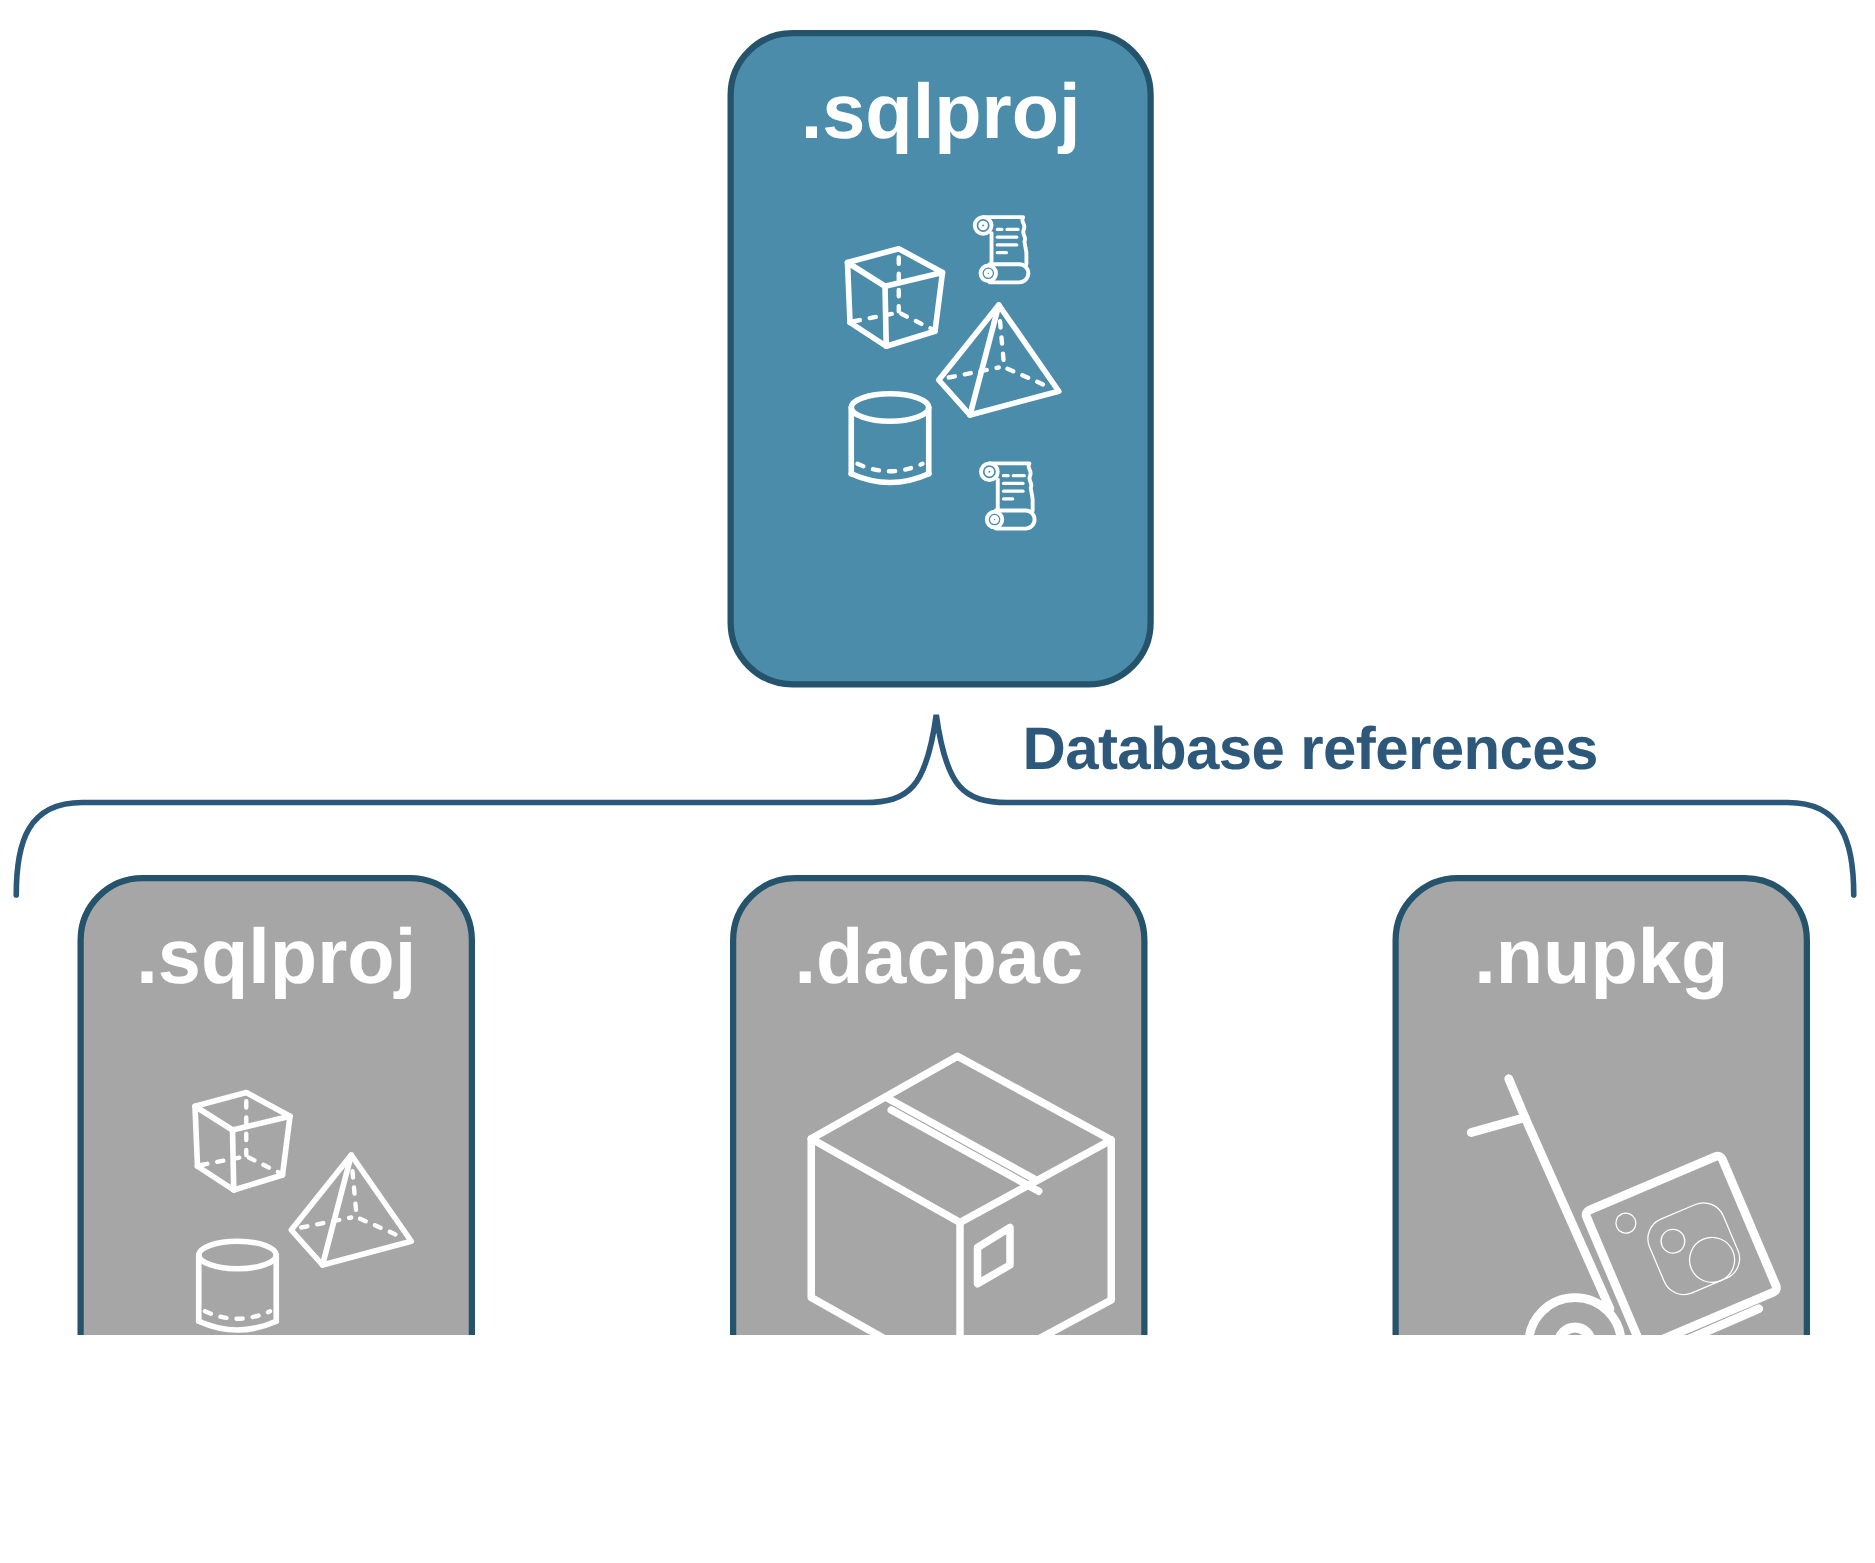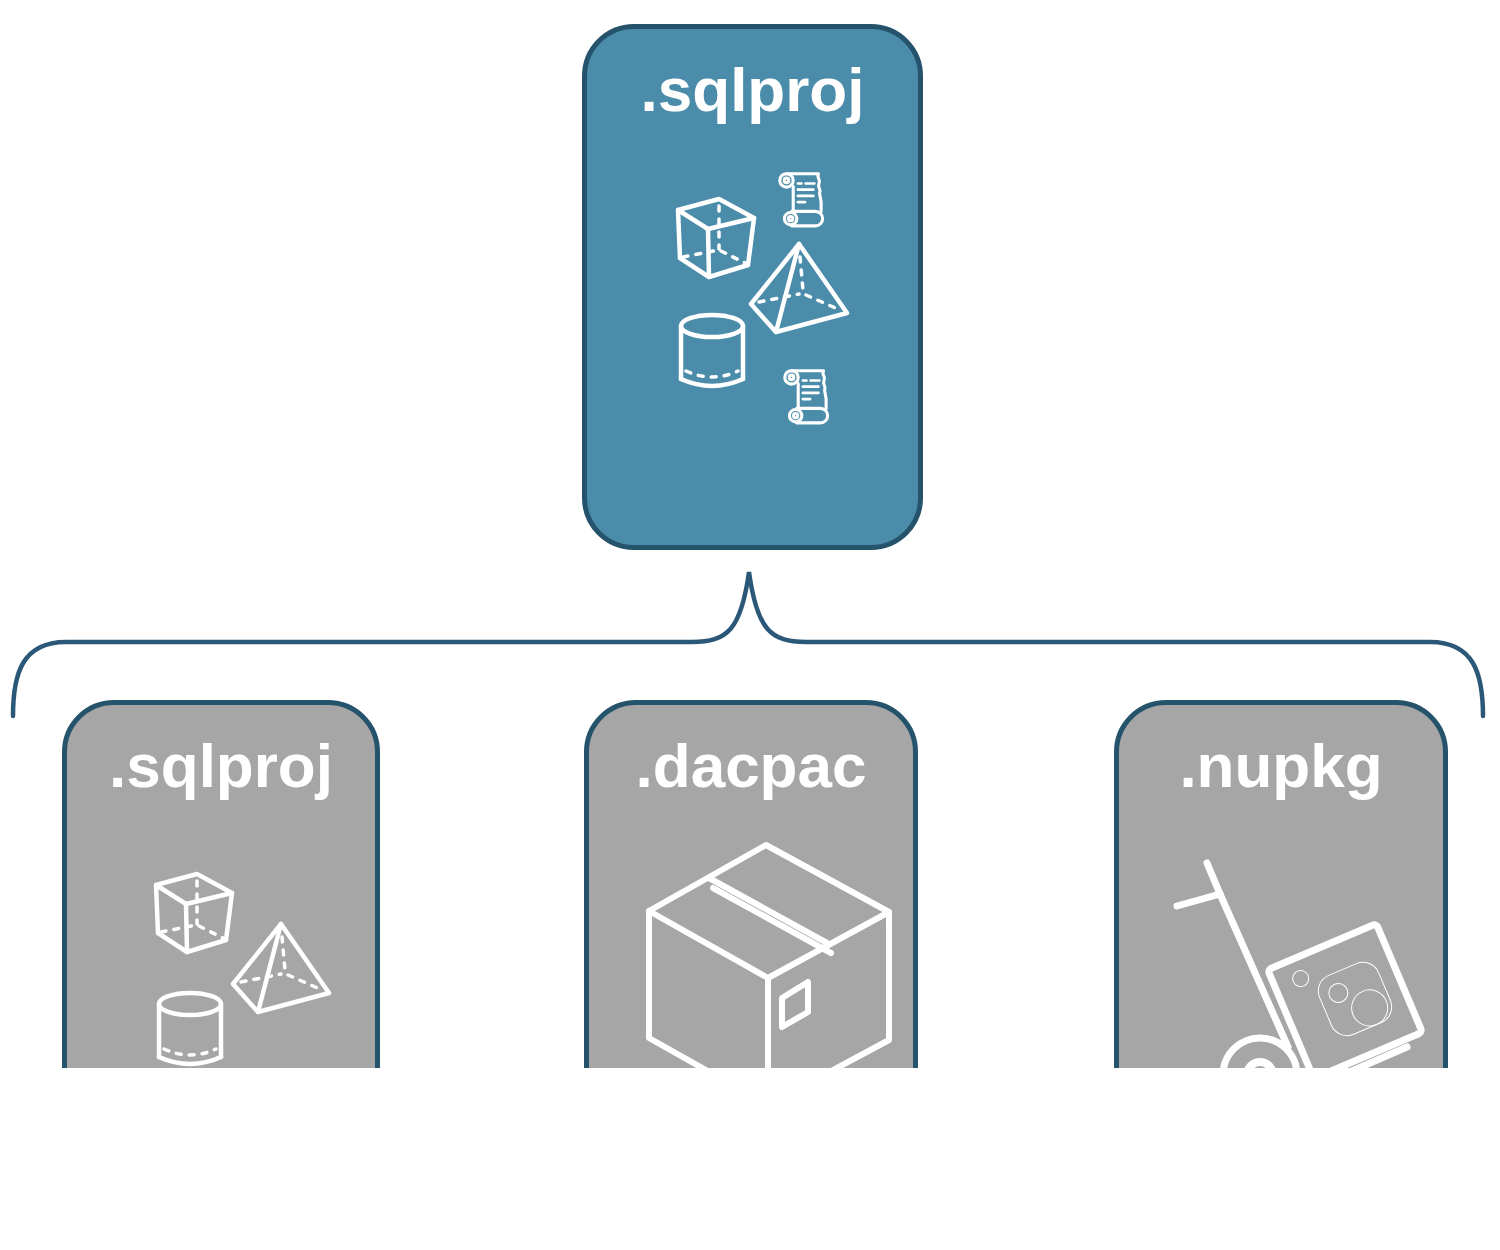--- a/index.html
+++ b/index.html
@@ -142,20 +142,21 @@
   <svg class="brace" width="1500" height="1250" viewBox="0 0 1500 1250">
     <path d="M 13 716
              C 13 674, 22 642, 66 642
              L 692 642
              C 727 642, 741 630, 749 572
              C 757 630, 771 642, 806 642
              L 1430 642
              C 1474 642, 1483 674, 1483 716"></path>
   </svg>
 
+  <div class="ref-label">Database references</div>
 
   <div class="node child" style="left:62px;top:700px;width:318px;height:525px;">
     <div class="node-title">.sqlproj</div>
     <svg class="ic" style="left:82px;top:165px;width:86px;height:86px" viewBox="0 0 84 86">
         <use href="#sym-cube"></use>
       </svg>
     <svg class="ic" style="left:162px;top:215px;width:104px;height:96px" viewBox="0 0 104 96">
         <use href="#sym-pyramid"></use>
       </svg>
     <svg class="ic" style="left:89px;top:286px;width:68px;height:82px" viewBox="0 0 68 82">

